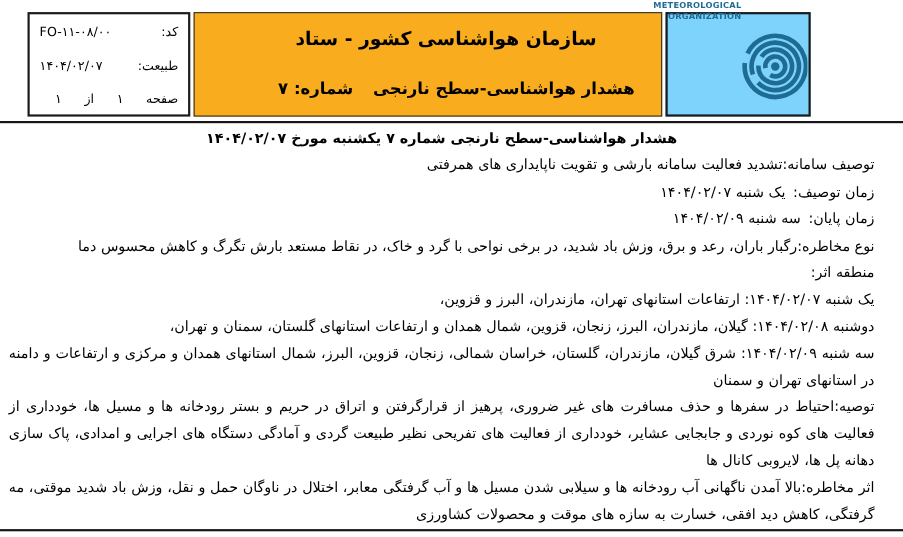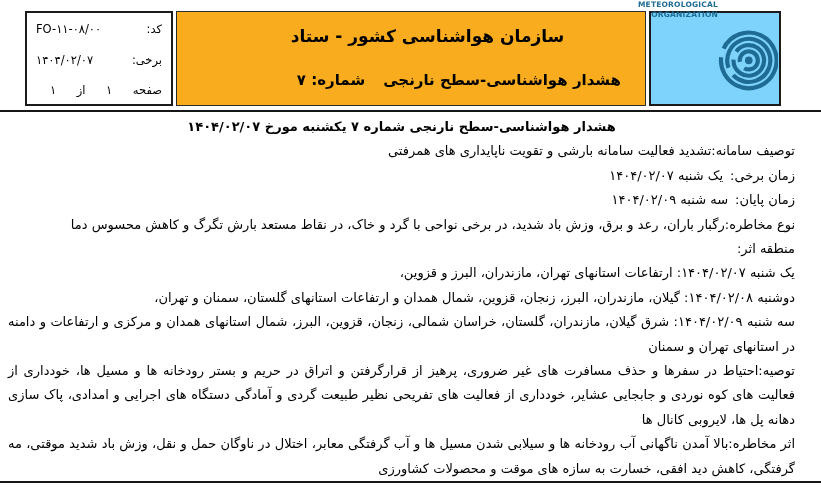--- a/index.html
+++ b/index.html
@@ -15,21 +15,21 @@
   .meta-box{
     width:148px;box-sizing:border-box;border:2px solid #1b1b1b;background:#fff;
     padding:9px 9px 7px 9px;display:flex;flex-direction:column;justify-content:space-between;
     direction:rtl;font-size:11.5px;
   }
   .meta-row{display:flex;justify-content:space-between;align-items:baseline;}
   .meta-value{direction:ltr;unicode-bidi:isolate;}
   .page-row{display:flex;justify-content:space-between;align-items:baseline;padding-left:14px;}
 
   .title-box{
-    width:470px;box-sizing:border-box;background:#F9AC1D;border:1px solid #2e2e2e;
+    width:426px;box-sizing:border-box;background:#F9AC1D;border:1px solid #2e2e2e;
     padding-top:14px;text-align:center;direction:rtl;padding-left:33px;
   }
   .org-line{font-size:17px;font-weight:bold;}
   .warning-row{
     margin-top:25px;display:flex;direction:rtl;justify-content:flex-start;
     padding-right:24px;column-gap:18px;font-size:15px;font-weight:bold;
   }
 
   .logo-box{
     width:132px;box-sizing:border-box;border:2px solid #1b1b1b;background:#7dd3fc;
@@ -63,21 +63,21 @@
 <div class="page">
 
   <div class="header">
 
     <div class="meta-box">
       <div class="meta-row">
         <span>کد:</span>
         <span class="meta-value">FO-۱۱-۰۸/۰۰</span>
       </div>
       <div class="meta-row">
-        <span>برخی:</span>
+        <span>طبیعت:</span>
         <span class="meta-value">۱۴۰۴/۰۲/۰۷</span>
       </div>
       <div class="page-row">
         <span>صفحه</span>
         <span>۱</span>
         <span>از</span>
         <span>۱</span>
       </div>
     </div>
 
@@ -108,21 +108,21 @@
     </div>
   </div>
 
   <div class="rule rule-top"></div>
 
   <div class="doc-body">
     <p class="headline">هشدار هواشناسی-سطح نارنجی شماره ۷ یکشنبه مورخ ۱۴۰۴/۰۲/۰۷</p>
 
     <p><span class="lbl">توصیف سامانه:</span><span>تشدید فعالیت سامانه بارشی و تقویت ناپایداری های همرفتی</span></p>
 
-    <p><span class="lbl">زمان برخی:</span><span class="val-gap">یک شنبه ۱۴۰۴/۰۲/۰۷</span></p>
+    <p><span class="lbl">زمان توصیف:</span><span class="val-gap">یک شنبه ۱۴۰۴/۰۲/۰۷</span></p>
 
     <p><span class="lbl">زمان پایان:</span><span class="val-gap">سه شنبه ۱۴۰۴/۰۲/۰۹</span></p>
 
     <p><span class="lbl">نوع مخاطره:</span><span>رگبار باران، رعد و برق، وزش باد شدید، در برخی نواحی با گرد و خاک، در نقاط مستعد بارش تگرگ و کاهش محسوس دما</span></p>
 
     <p><span class="lbl">منطقه اثر:</span></p>
 
     <p>یک شنبه ۱۴۰۴/۰۲/۰۷: ارتفاعات استانهای تهران، مازندران، البرز و قزوین،</p>
     <p>دوشنبه ۱۴۰۴/۰۲/۰۸: گیلان، مازندران، البرز، زنجان، قزوین، شمال همدان و ارتفاعات استانهای گلستان، سمنان و تهران،</p>
     <p>سه شنبه ۱۴۰۴/۰۲/۰۹: شرق گیلان، مازندران، گلستان، خراسان شمالی، زنجان، قزوین، البرز، شمال استانهای همدان و مرکزی و ارتفاعات و دامنه در استانهای تهران و سمنان</p>

